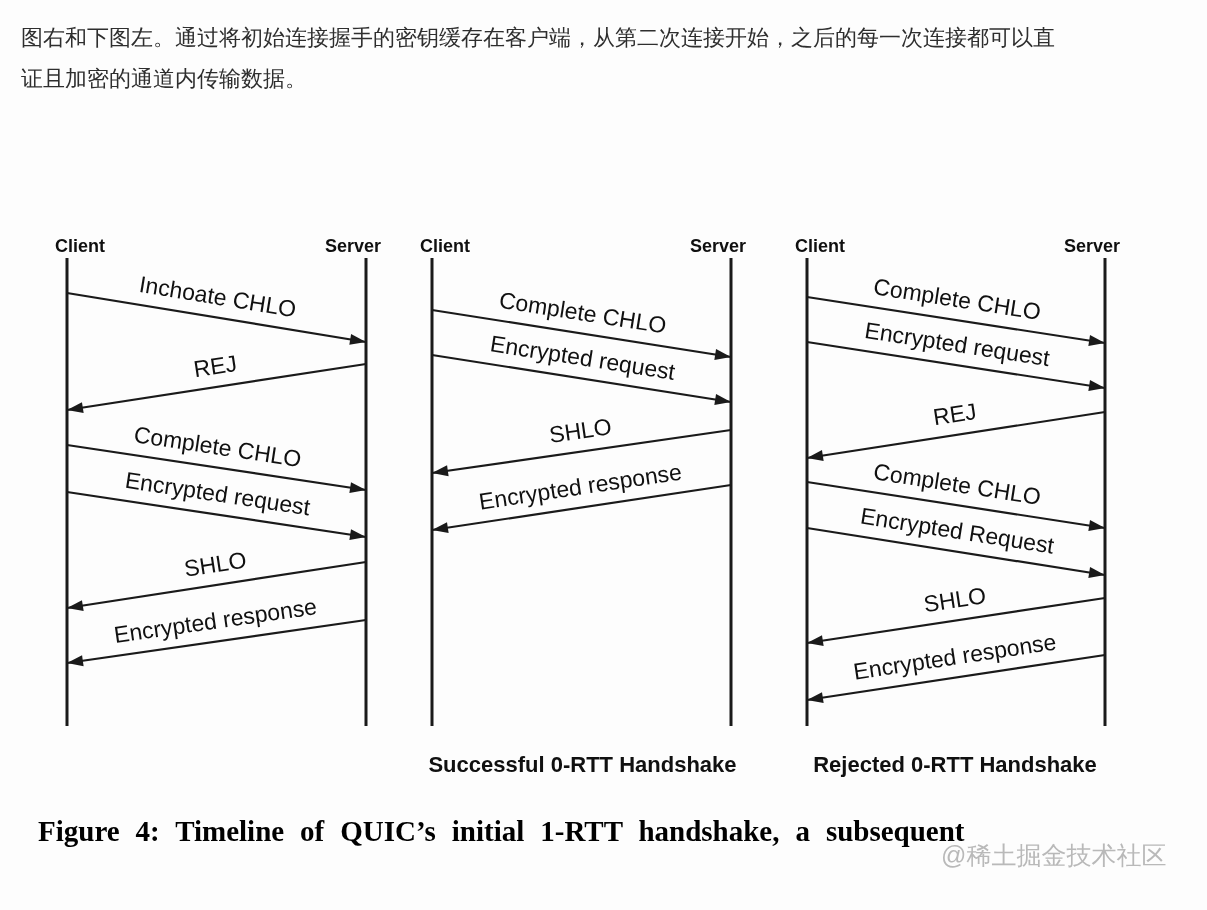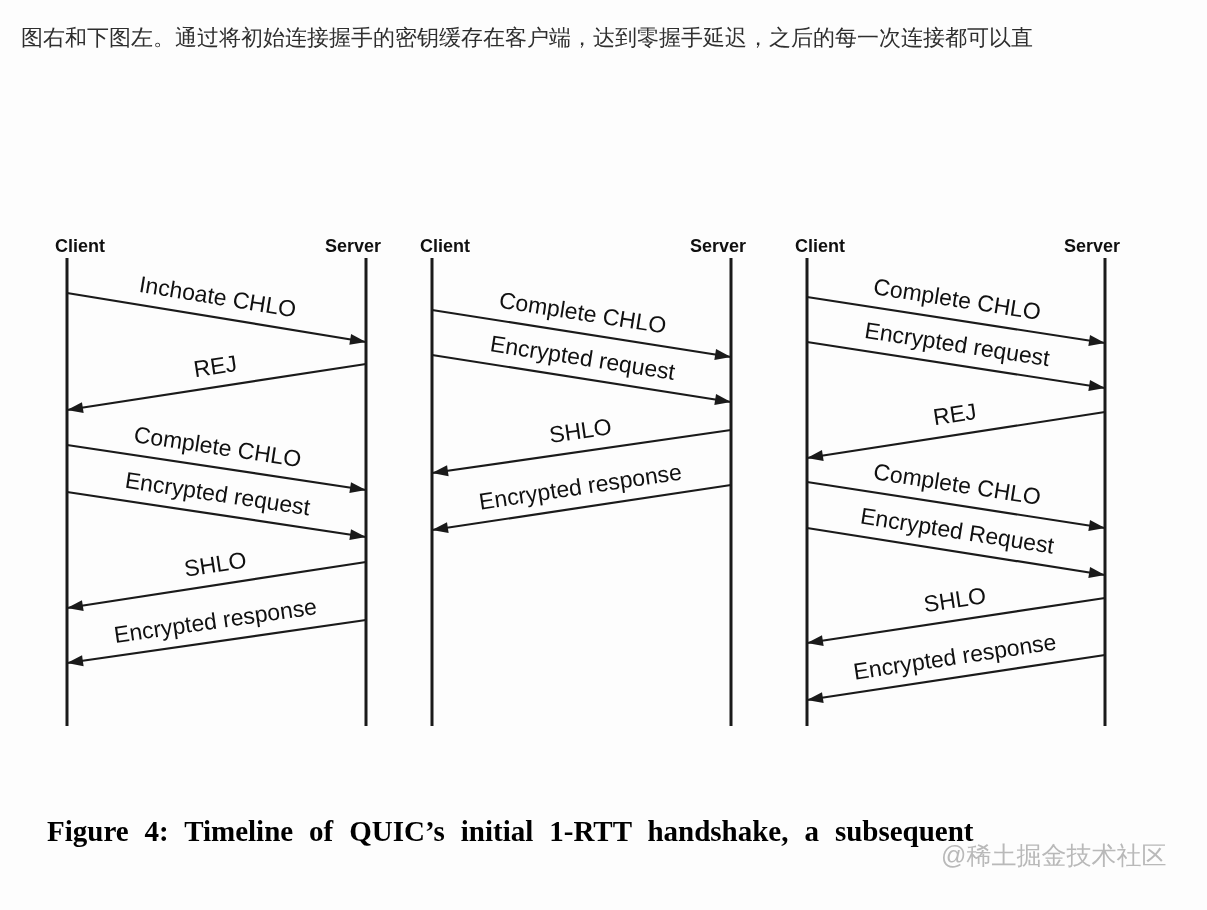--- a/index.html
+++ b/index.html
@@ -28,21 +28,21 @@
     margin-top: 2px;
     text-align: center;
     font-weight: bold;
     font-size: 22px;
     color: #101010;
     white-space: nowrap;
   }
 
   .figure-caption {
     position: absolute;
-    left: 47px; top: 578px;
+    left: 38px; top: 578px;
     font-family: "Liberation Serif", serif;
     font-weight: bold;
     font-size: 29px;
     line-height: 47px;
     color: #000;
     word-spacing: 0.30em;
   }
   .figure-caption .cline { white-space: nowrap; }
 
   .watermark {
@@ -52,21 +52,22 @@
     color: #b9b9b9;
     white-space: nowrap;
   }
 </style>
 </head>
 <body>
 
 <div class="page">
 
   <div class="paragraph">
-    <div class="pline">图右和下图左。通过将初始连接握手的密钥缓存在客户端，达到零握手延迟，之后的每一次连接都可以直</div>
+    <div class="pline">图右和下图左。通过将初始连接握手的密钥缓存在客户端，从第二次连接开始，之后的每一次连接都可以直</div>
+    <div class="pline">证且加密的通道内传输数据。</div>
   </div>
 
   <div class="figure">
 
     <div class="diagram" id="diagram-0" style="left:45px; width:345px;">
       <svg width="345" height="520">
           <text x="10" y="22" font-size="18" font-weight="bold" fill="#101010">Client</text>
           <text x="280" y="22" font-size="18" font-weight="bold" fill="#101010">Server</text>
           <line x1="22" y1="28" x2="22" y2="496" stroke="#1a1a1a" stroke-width="3"></line>
           <line x1="321" y1="28" x2="321" y2="496" stroke="#1a1a1a" stroke-width="3"></line>
@@ -103,20 +104,21 @@
           <line x1="22" y1="125" x2="321" y2="172" stroke="#1a1a1a" stroke-width="2.2"></line>
           <polygon points="321,172 304.34002039874065,174.948742051388 306.04814324531503,164.08217330403212" fill="#1a1a1a"></polygon>
           <text x="171.5" y="135.5" font-size="23" fill="#101010" text-anchor="middle" transform="rotate(8.93 171.5 135.5)">Encrypted request</text>
           <line x1="321" y1="200" x2="22" y2="243" stroke="#1a1a1a" stroke-width="2.2"></line>
           <polygon points="22,243 37.05415111367707,235.2784370593399 38.619981454912754,246.16642012979267" fill="#1a1a1a"></polygon>
           <text x="171.5" y="208.5" font-size="23" fill="#101010" text-anchor="middle" transform="rotate(-8.18 171.5 208.5)">SHLO</text>
           <line x1="321" y1="255" x2="22" y2="300" stroke="#1a1a1a" stroke-width="2.2"></line>
           <polygon points="22,300 37.00327451333699,292.1800413122925 38.64035615868072,303.05753935579855" fill="#1a1a1a"></polygon>
           <text x="171.5" y="264.5" font-size="23" fill="#101010" text-anchor="middle" transform="rotate(-8.56 171.5 264.5)">Encrypted response</text>
         </svg>
+      <div class="diagram-caption">Successful 0-RTT Handshake</div>
     </div>
 
     <div class="diagram" id="diagram-2" style="left:780px; width:350px;">
       <svg width="350" height="520">
           <text x="15" y="22" font-size="18" font-weight="bold" fill="#101010">Client</text>
           <text x="284" y="22" font-size="18" font-weight="bold" fill="#101010">Server</text>
           <line x1="27" y1="28" x2="27" y2="496" stroke="#1a1a1a" stroke-width="3"></line>
           <line x1="325" y1="28" x2="325" y2="496" stroke="#1a1a1a" stroke-width="3"></line>
           <line x1="27" y1="67" x2="325" y2="113" stroke="#1a1a1a" stroke-width="2.2"></line>
           <polygon points="325,113 308.34822600409393,115.99473250713069 310.0263374643465,105.12348869940709" fill="#1a1a1a"></polygon>
@@ -133,20 +135,21 @@
           <line x1="27" y1="298" x2="325" y2="345" stroke="#1a1a1a" stroke-width="2.2"></line>
           <polygon points="325,345 308.3385048164057,347.9401663638413 310.05222072407867,337.0744782683828" fill="#1a1a1a"></polygon>
           <text x="176" y="308.5" font-size="23" fill="#101010" text-anchor="middle" transform="rotate(8.96 176 308.5)">Encrypted Request</text>
           <line x1="325" y1="368" x2="27" y2="413" stroke="#1a1a1a" stroke-width="2.2"></line>
           <polygon points="27,413 41.9994110612602,405.17263340481963 43.64186399242352,416.04932170452344" fill="#1a1a1a"></polygon>
           <text x="176" y="377.5" font-size="23" fill="#101010" text-anchor="middle" transform="rotate(-8.59 176 377.5)">SHLO</text>
           <line x1="325" y1="425" x2="27" y2="470" stroke="#1a1a1a" stroke-width="2.2"></line>
           <polygon points="27,470 41.9994110612602,462.17263340481963 43.64186399242352,473.04932170452344" fill="#1a1a1a"></polygon>
           <text x="176" y="434.5" font-size="23" fill="#101010" text-anchor="middle" transform="rotate(-8.59 176 434.5)">Encrypted response</text>
         </svg>
+      <div class="diagram-caption">Rejected 0-RTT Handshake</div>
     </div>
 
     <div class="figure-caption">
       <div class="cline">Figure 4: Timeline of QUIC’s initial 1-RTT handshake, a subsequent</div>
     </div>
 
     <div class="watermark">@稀土掘金技术社区</div>
   </div>
 
 </div>

